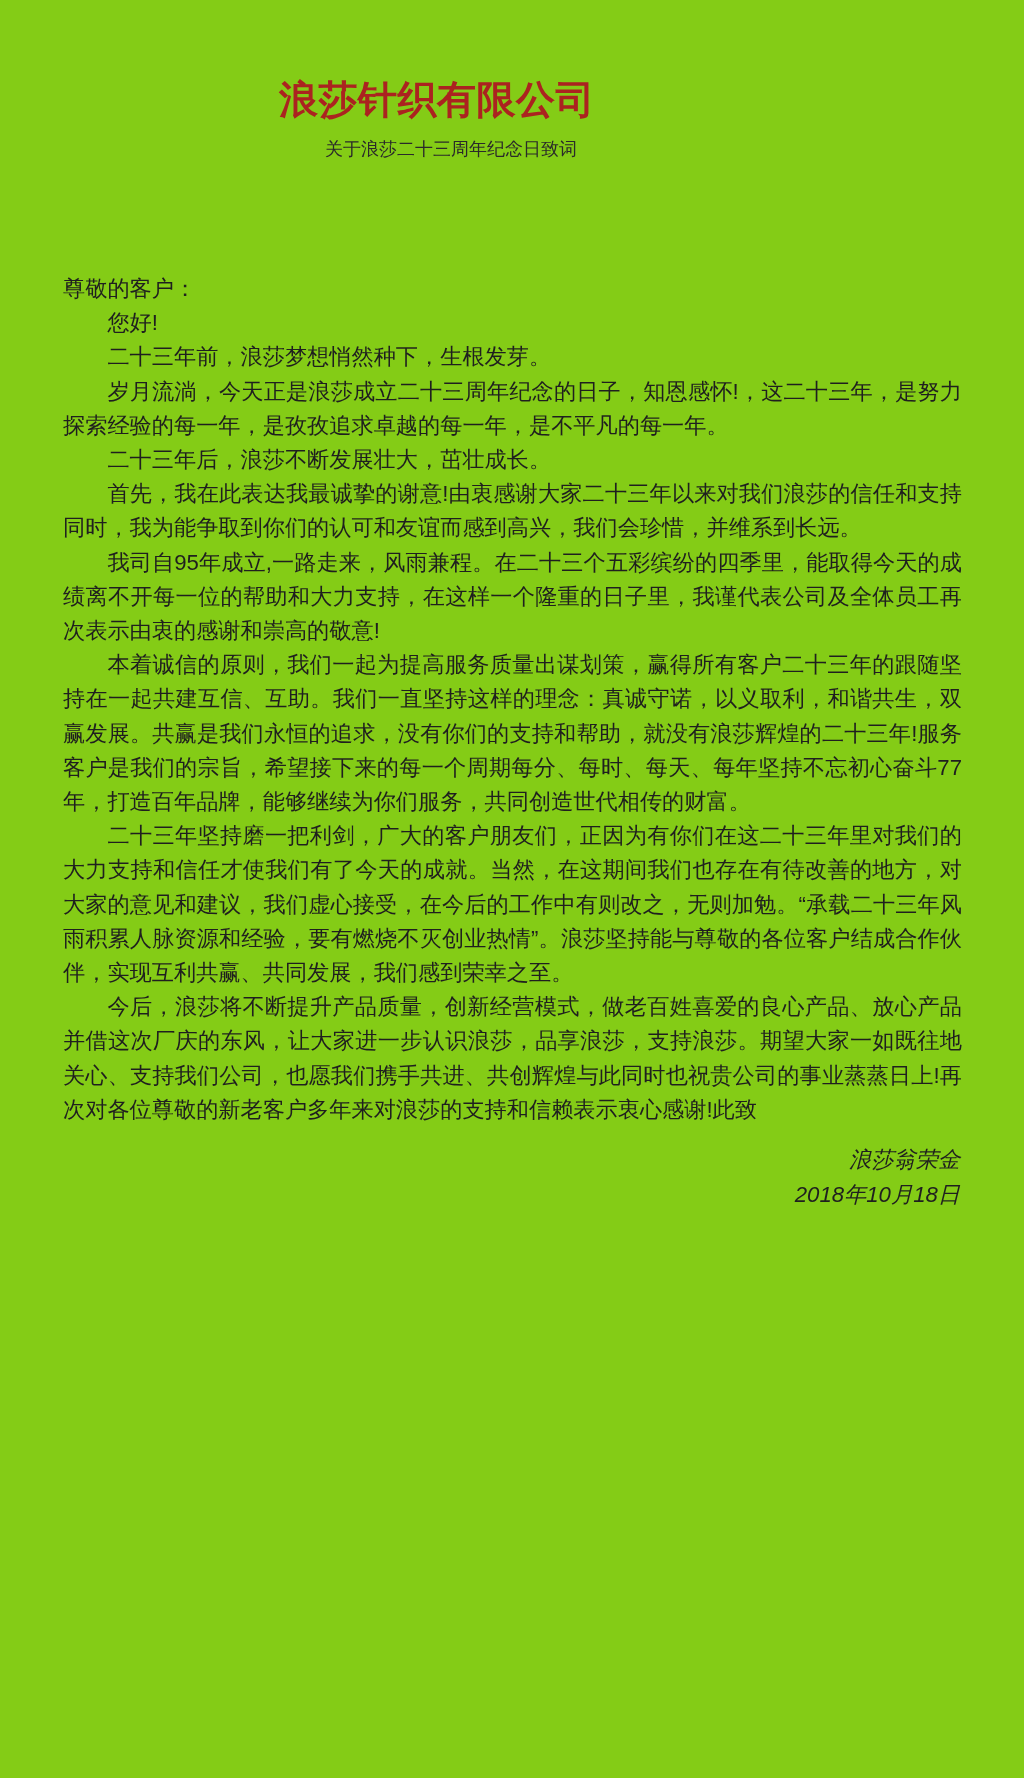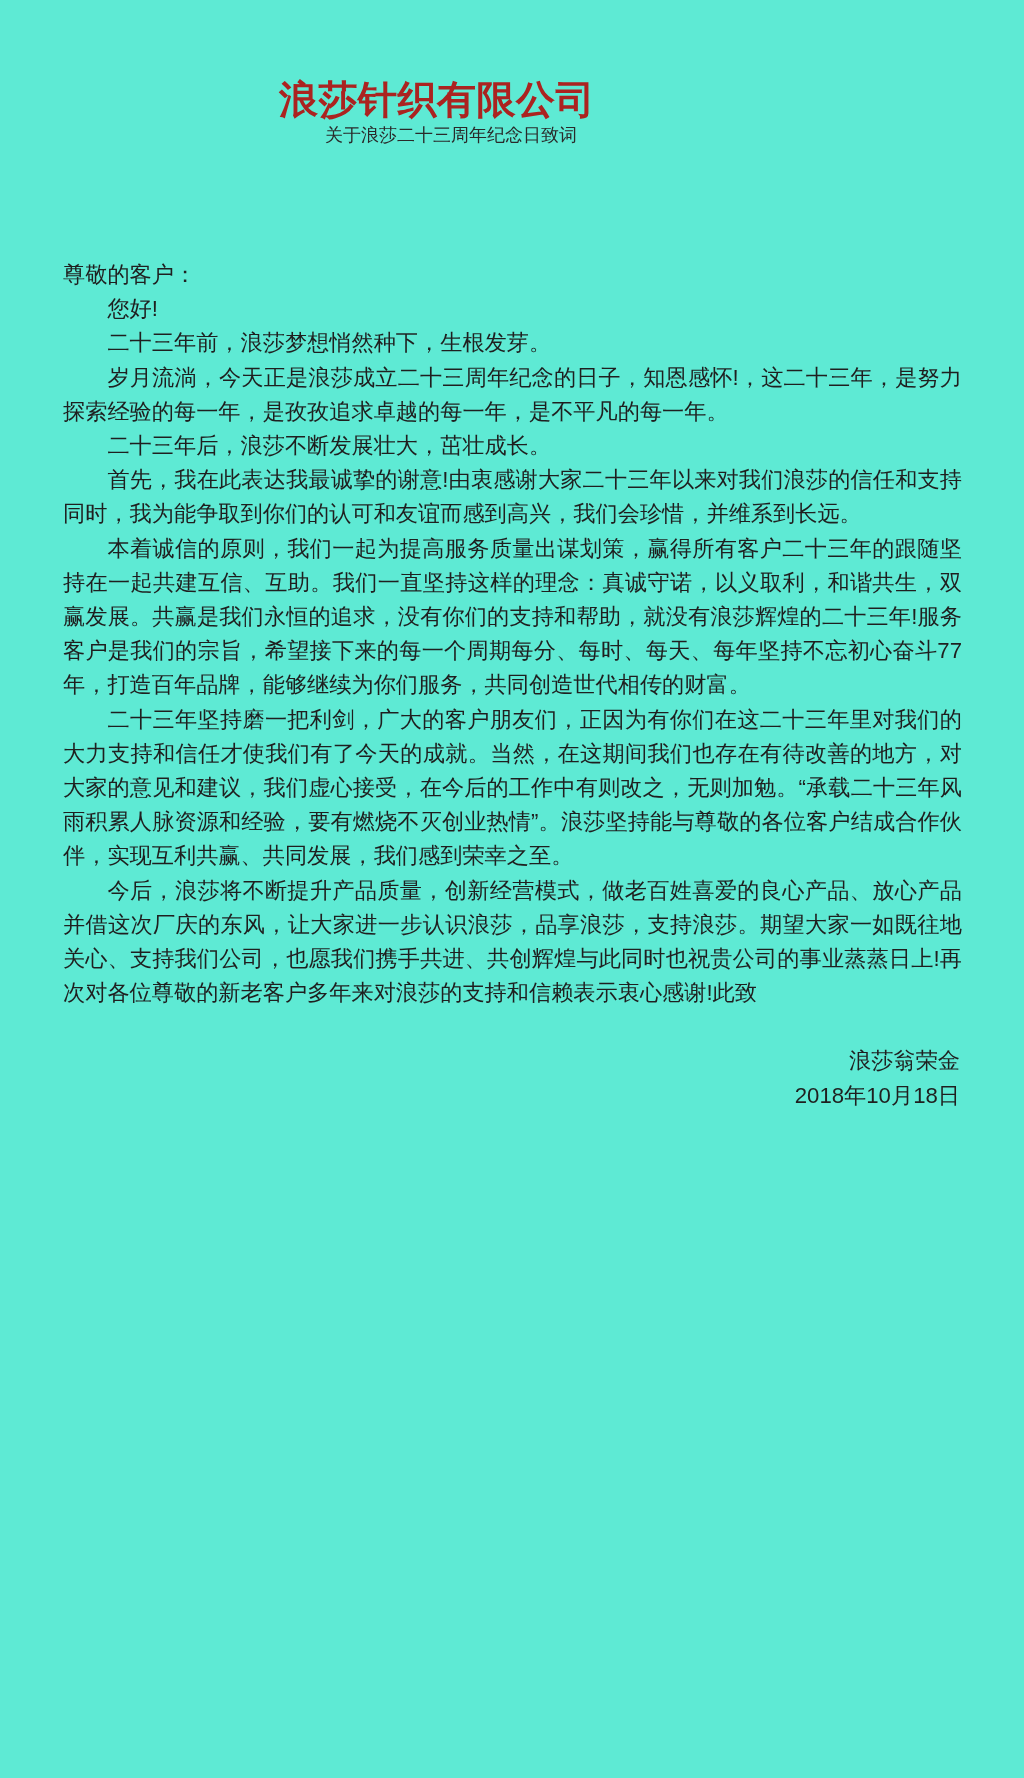--- a/index.html
+++ b/index.html
@@ -1,81 +1,83 @@
 <!DOCTYPE html>
 <html><head>
 <meta charset="utf-8">
 <style>
   html, body { margin: 0; padding: 0; background: #ffffff; }
   .page {
     position: relative;
     width: 1024px;
     height: 1778px;
-    background: #5eead4;
+    background: #84cc16;
     box-sizing: border-box;
     overflow: hidden;
     font-family: "Liberation Sans", "DejaVu Sans", sans-serif;
     color: #1f1f1f;
   }
   .header {
     padding-top: 76px;
     width: 874px;            
     text-align: center;
   }
   .title {
     margin: 0;
     font-size: 39px;
     line-height: 47px;
     font-weight: 700;
     color: #ab2320;
     letter-spacing: 0.5px;
   }
   .subtitle {
-    margin-top: 1px;
+    margin-top: 15px;
     font-size: 18px;
     line-height: 22px;
     color: #2a2a2a;
     padding-left: 28px;
   }
   .body-text {
     margin-top: 112px;
     padding: 0 62px 0 63px;   
     font-size: 22.2px;
     line-height: 34.2px;
     text-align: justify;
     color: #1f1f1f;
   }
   .body-text p { margin: 0; }
   .para { text-indent: 2em; }
   .signature {
-    margin-top: 34px;
+    margin-top: 16px;
     padding-right: 64px;
     text-align: right;
     font-size: 22.2px;
     line-height: 34.6px;
     color: #1f1f1f;
+    font-style: italic;
   }
 </style>
 </head>
 <body>
 
 <div class="page">
 
   <div class="header">
     <h1 class="title">浪莎针织有限公司</h1>
     <div class="subtitle">关于浪莎二十三周年纪念日致词</div>
   </div>
 
   <div class="body-text">
     <p class="salutation">尊敬的客户：</p>
     <p class="para">您好!</p>
     <p class="para">二十三年前，浪莎梦想悄然种下，生根发芽。</p>
     <p class="para">岁月流淌，今天正是浪莎成立二十三周年纪念的日子，知恩感怀!，这二十三年，是努力探索经验的每一年，是孜孜追求卓越的每一年，是不平凡的每一年。</p>
     <p class="para">二十三年后，浪莎不断发展壮大，茁壮成长。</p>
     <p class="para">首先，我在此表达我最诚挚的谢意!由衷感谢大家二十三年以来对我们浪莎的信任和支持同时，我为能争取到你们的认可和友谊而感到高兴，我们会珍惜，并维系到长远。</p>
+    <p class="para">我司自95年成立,一路走来，风雨兼程。在二十三个五彩缤纷的四季里，能取得今天的成绩离不开每一位的帮助和大力支持，在这样一个隆重的日子里，我谨代表公司及全体员工再次表示由衷的感谢和崇高的敬意!</p>
     <p class="para">本着诚信的原则，我们一起为提高服务质量出谋划策，赢得所有客户二十三年的跟随坚持在一起共建互信、互助。我们一直坚持这样的理念：真诚守诺，以义取利，和谐共生，双赢发展。共赢是我们永恒的追求，没有你们的支持和帮助，就没有浪莎辉煌的二十三年!服务客户是我们的宗旨，希望接下来的每一个周期每分、每时、每天、每年坚持不忘初心奋斗77年，打造百年品牌，能够继续为你们服务，共同创造世代相传的财富。</p>
     <p class="para">二十三年坚持磨一把利剑，广大的客户朋友们，正因为有你们在这二十三年里对我们的大力支持和信任才使我们有了今天的成就。当然，在这期间我们也存在有待改善的地方，对大家的意见和建议，我们虚心接受，在今后的工作中有则改之，无则加勉。“承载二十三年风雨积累人脉资源和经验，要有燃烧不灭创业热情”。浪莎坚持能与尊敬的各位客户结成合作伙伴，实现互利共赢、共同发展，我们感到荣幸之至。</p>
     <p class="para">今后，浪莎将不断提升产品质量，创新经营模式，做老百姓喜爱的良心产品、放心产品并借这次厂庆的东风，让大家进一步认识浪莎，品享浪莎，支持浪莎。期望大家一如既往地关心、支持我们公司，也愿我们携手共进、共创辉煌与此同时也祝贵公司的事业蒸蒸日上!再次对各位尊敬的新老客户多年来对浪莎的支持和信赖表示衷心感谢!此致</p>
   </div>
 
   <div class="signature">
     <div>浪莎翁荣金</div>
     <div>2018年10月18日</div>
   </div>
 

